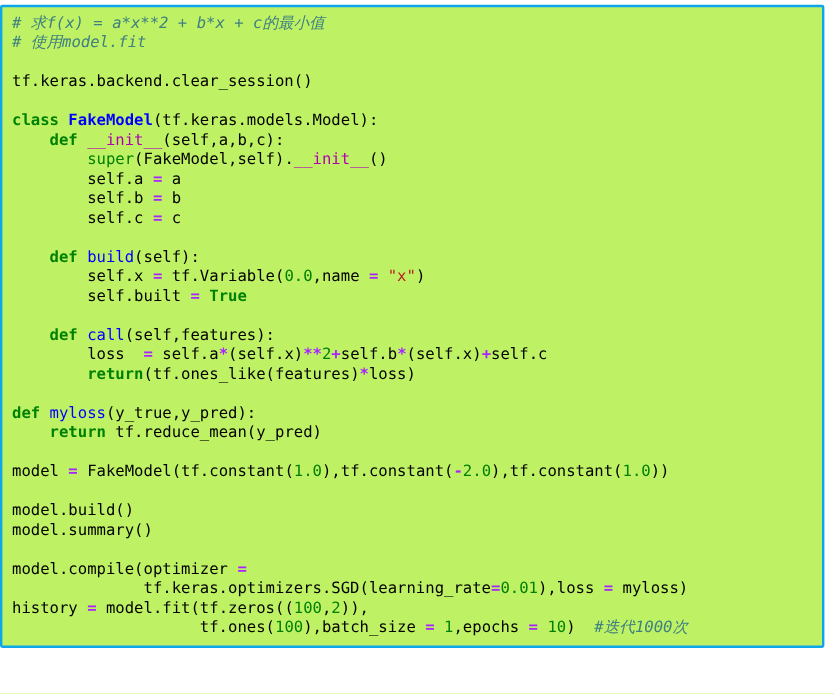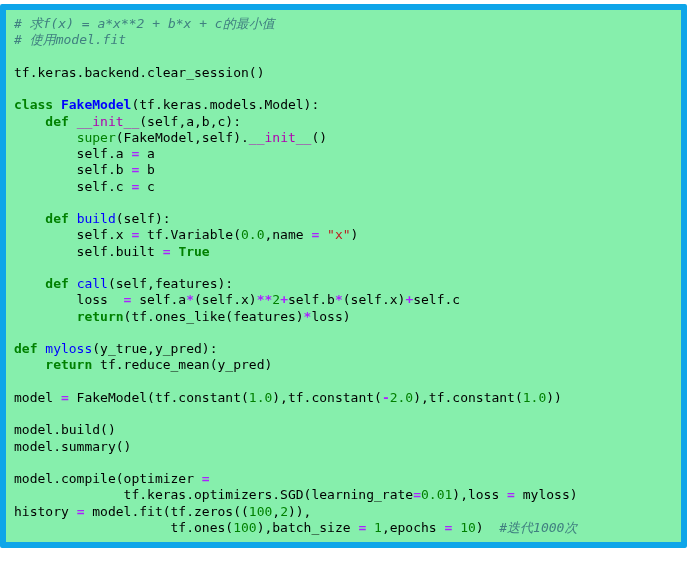--- a/index.html
+++ b/index.html
@@ -19,23 +19,23 @@
   min-width: 75px;
   text-align: right;
   padding: 6px 8px 0 0;
   font-family: monospace;
   font-size: 13px;
   color: #303F9F;
   user-select: none;
 }
 .input-area {
   flex: 1;
-  border: 6px solid #0ea5e9;
+  border: 2px solid #0ea5e9;
   border-radius: 2px;
-  background: #86efac;
+  background: #bef264;
   padding: 6px 8px;
   margin-right: 8px;
   overflow-x: auto;
 }
 pre.code {
   margin: 0;
   font-family: "DejaVu Sans Mono", Menlo, Consolas, monospace;
   font-size: 13px;
   line-height: 1.25;
   white-space: pre;

